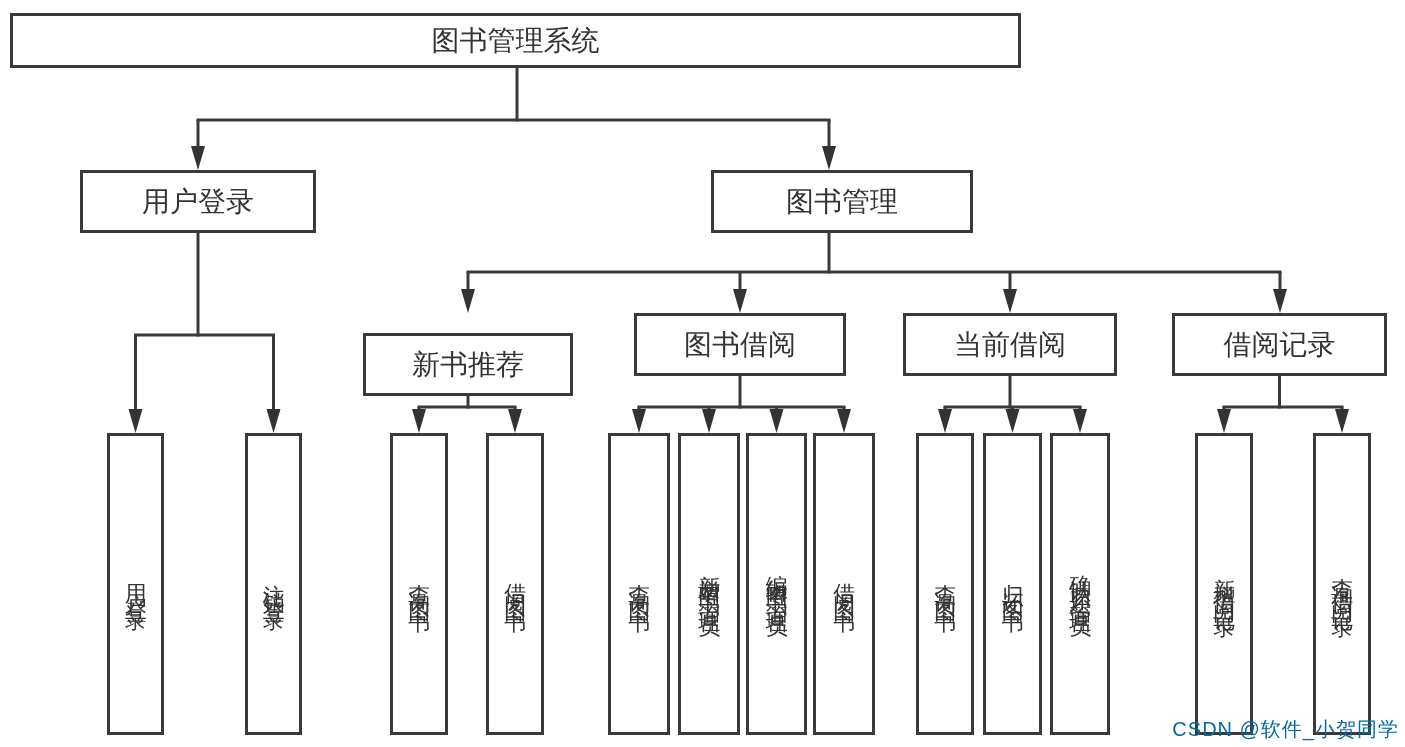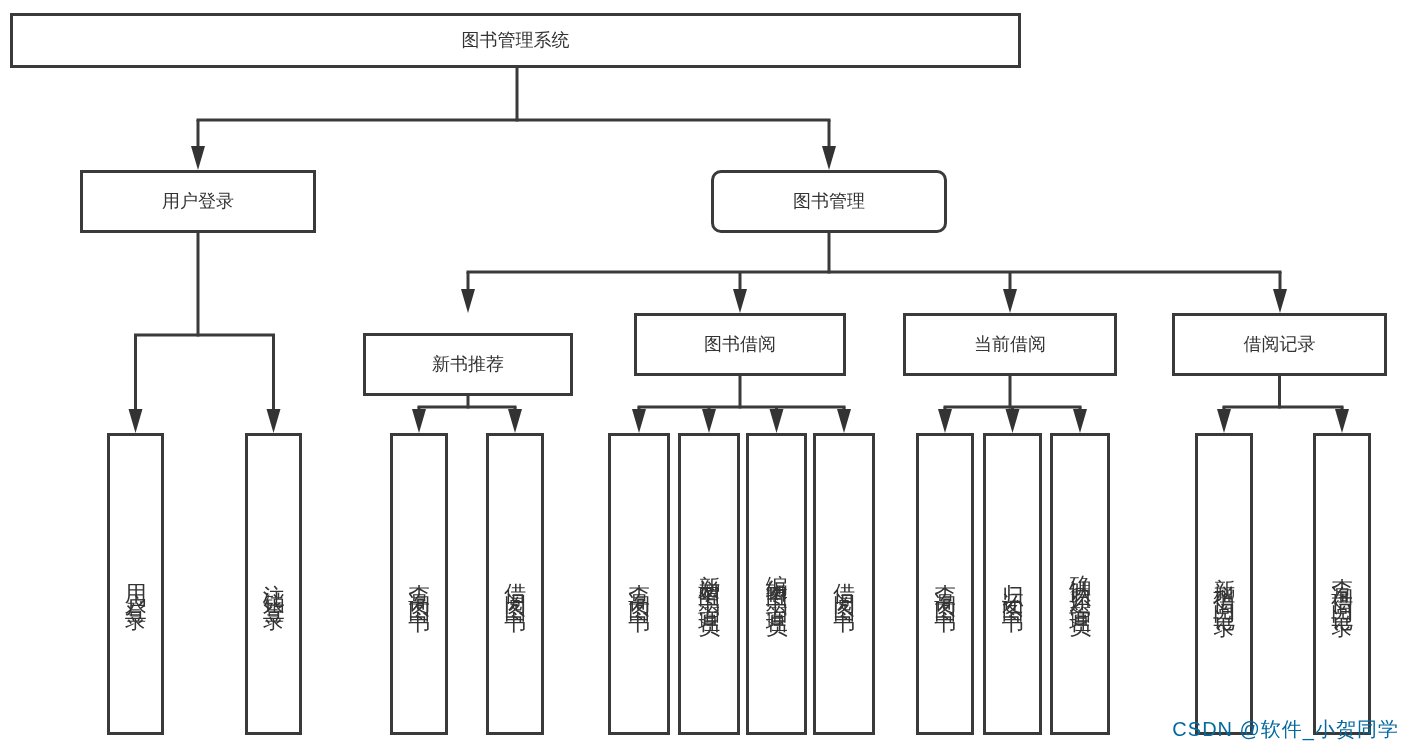--- a/index.html
+++ b/index.html
@@ -34,21 +34,21 @@
   }
   .box {
     position: absolute;
     box-sizing: border-box;
     border: 3px solid #3a3a3a;
     background: #ffffff;
     display: flex;
     align-items: center;
     justify-content: center;
     color: #333333;
-    font-size: 18px;
+    font-size: 28px;
     line-height: 1.2;
     white-space: nowrap;
   }
   .vbox {
     writing-mode: vertical-rl;
     text-orientation: mixed;
     letter-spacing: 9px;
     white-space: normal;
     font-size: 22px;
   }
@@ -143,21 +143,21 @@
     </g>
   </svg>
 
   <div class="box" style="left:10px; top:13px; width:1011px; height:55px;">
     <span>图书管理系统</span>
   </div>
 
   <div class="box" style="left:80px; top:170px; width:236px; height:63px;">
     <span>用户登录</span>
   </div>
-  <div class="box" style="left:711px; top:170px; width:236px; height:63px;border-radius:10px;">
+  <div class="box" style="left:711px; top:170px; width:262px; height:63px;">
     <span>图书管理</span>
   </div>
 
   <div class="box" style="left:363px; top:313px; width:210px; height:63px;margin-top:20px;">
     <span>新书推荐</span>
   </div>
   <div class="box" style="left:903px; top:313px; width:214px; height:63px;">
     <span>当前借阅</span>
   </div>
   <div class="box" style="left:634px; top:313px; width:212px; height:63px;">

